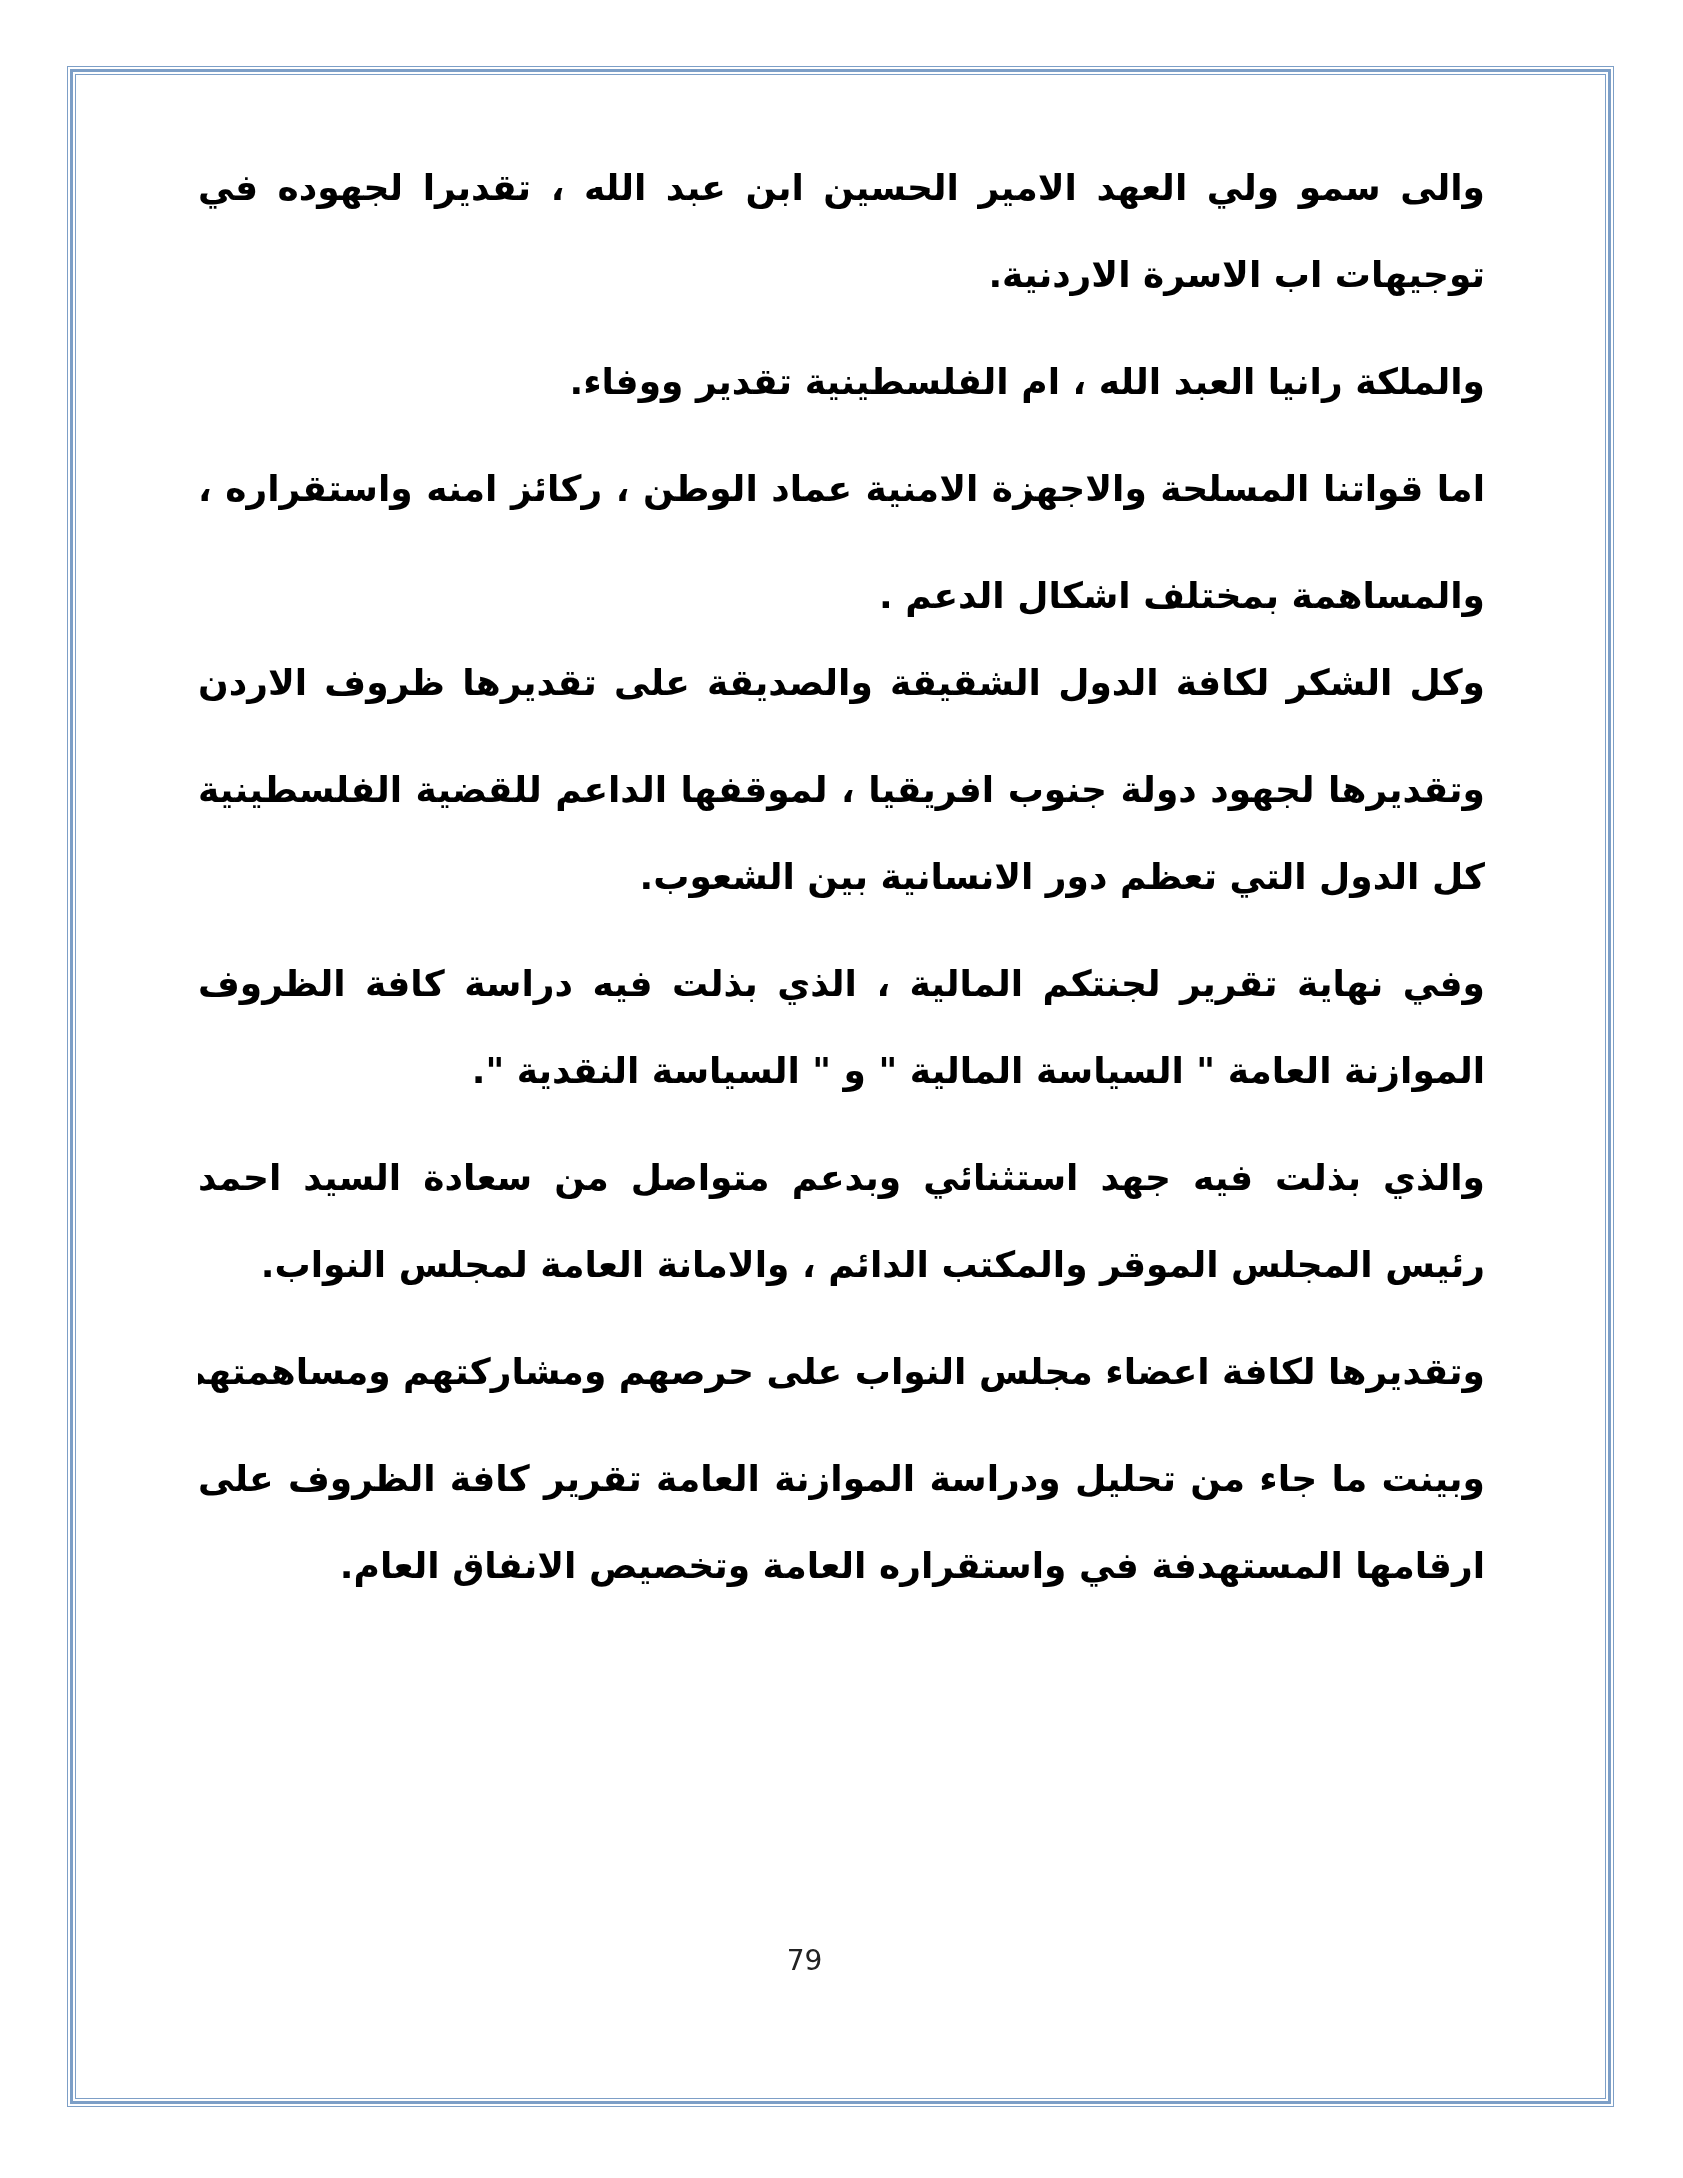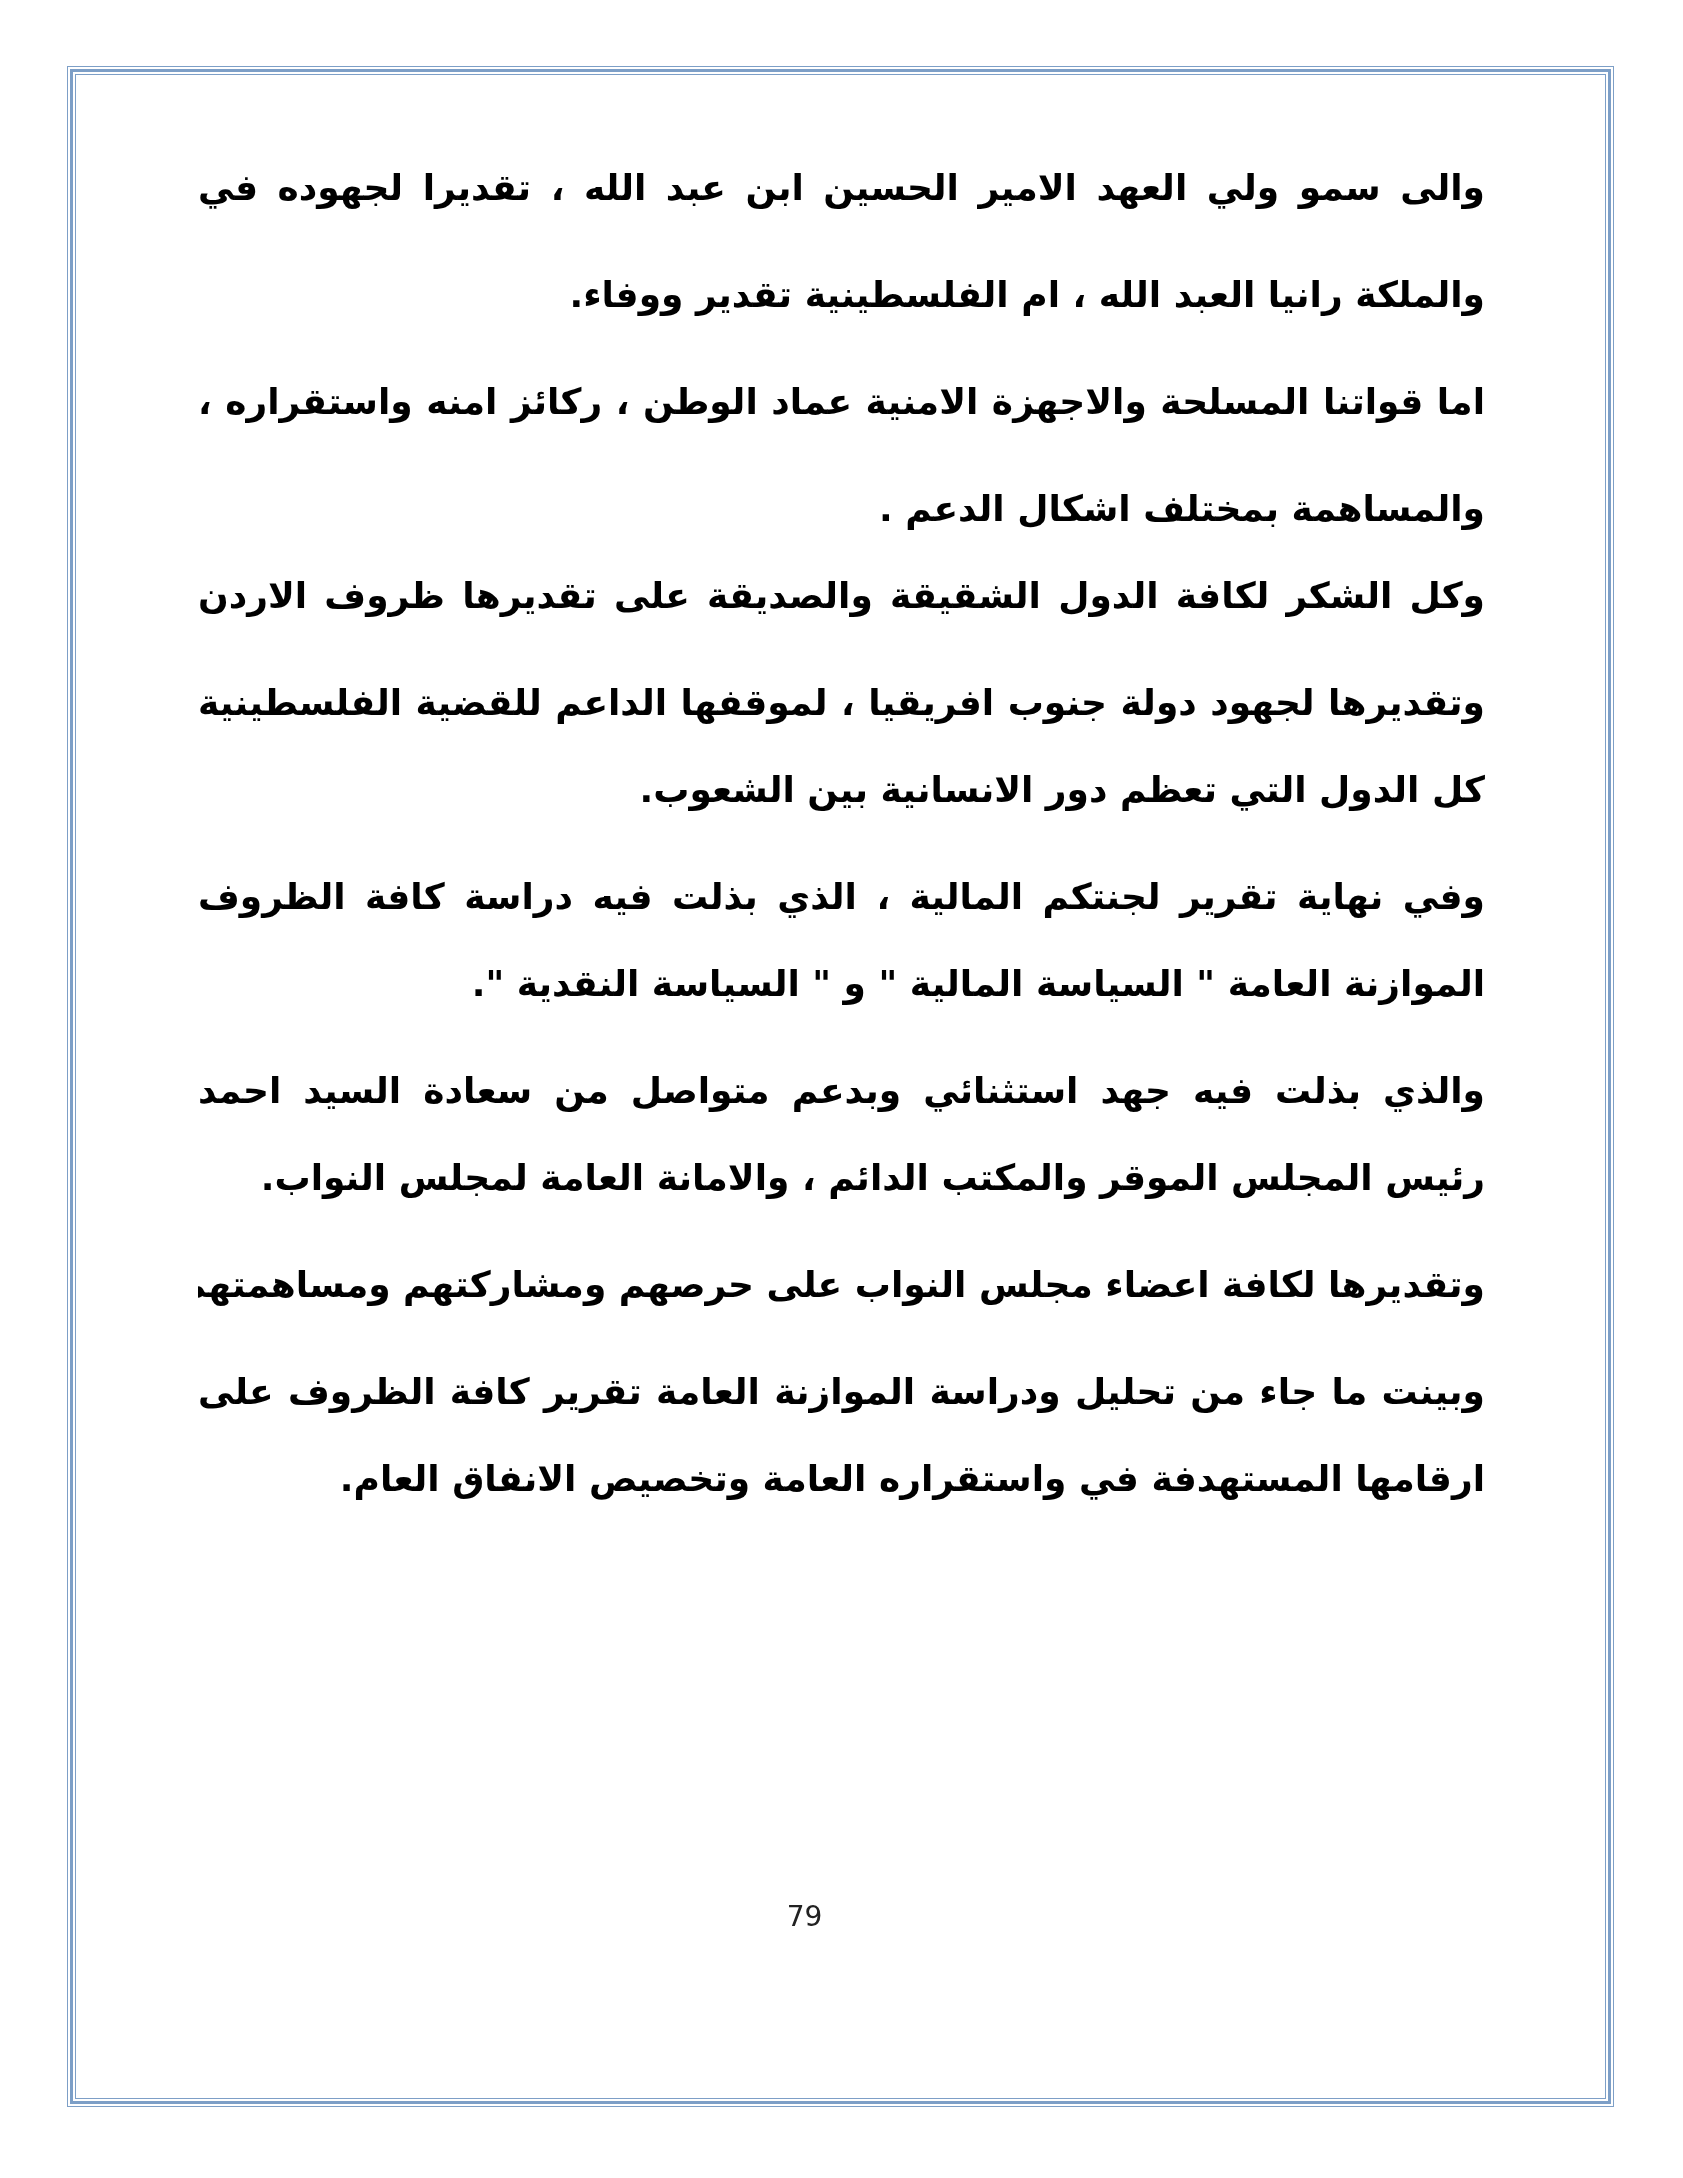--- a/index.html
+++ b/index.html
@@ -56,21 +56,21 @@
   .line.stretch {
     text-align: justify;
     text-align-last: justify;
   }
   .line.endline {
     text-align: right;
     white-space: nowrap;
   }
   .footer {
     position: absolute;
-    top: 1900px;
+    top: 1944px;
     left: 0;
     width: 1609px;
     text-align: center;
     direction: ltr;
     font-weight: normal;
     font-size: 28px;
     color: #222222;
     font-family: "DejaVu Sans", sans-serif;
   }
 </style>
@@ -79,20 +79,21 @@
 
 <div class="frame-outer">
   <div class="frame-mid">
     <div class="frame-inner"></div>
   </div>
 </div>
 
 <div class="content">
     <div class="para">
       <div class="line stretch">والى سمو ولي العهد الامير الحسين ابن عبد الله ، تقديرا لجهوده في متابعة</div>
+      <div class="line endline">توجيهات اب الاسرة الاردنية.</div>
     </div>
     <div class="para">
       <div class="line endline">والملكة رانيا العبد الله ، ام الفلسطينية تقدير ووفاء.</div>
     </div>
     <div class="para">
       <div class="line stretch">اما قواتنا المسلحة والاجهزة الامنية عماد الوطن ، ركائز امنه واستقراره ، كل</div>
     </div>
     <div class="para">
       <div class="line endline">والمساهمة بمختلف اشكال الدعم .</div>
       <div class="line stretch">وكل الشكر لكافة الدول الشقيقة والصديقة على تقديرها ظروف الاردن</div>

